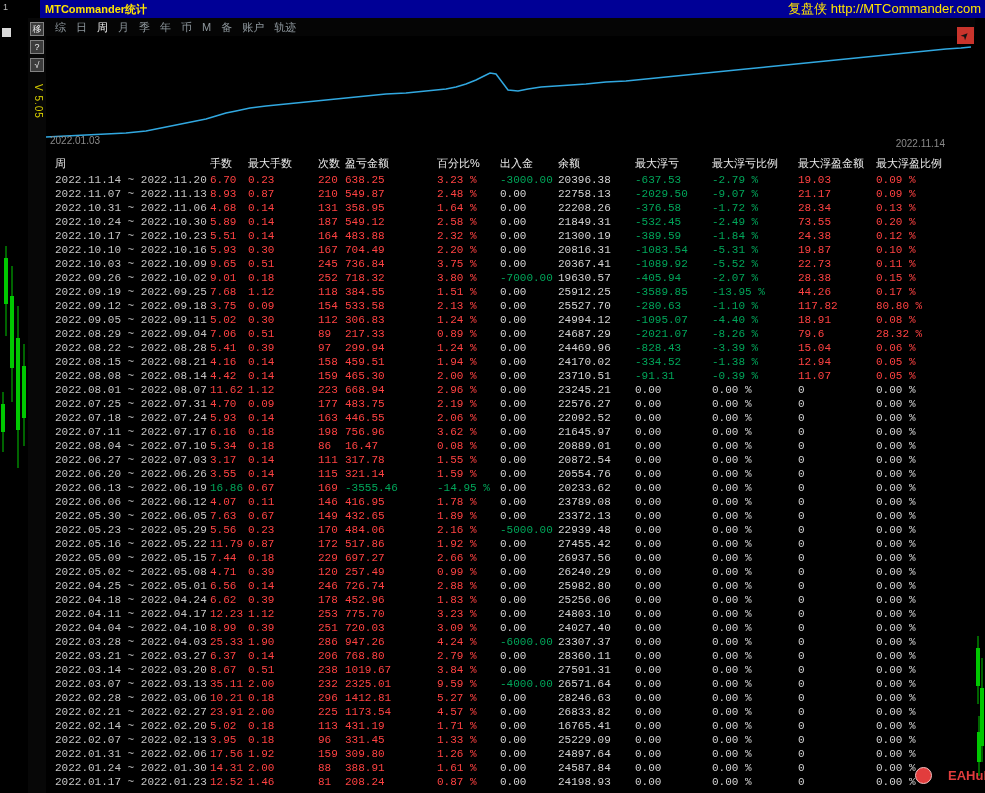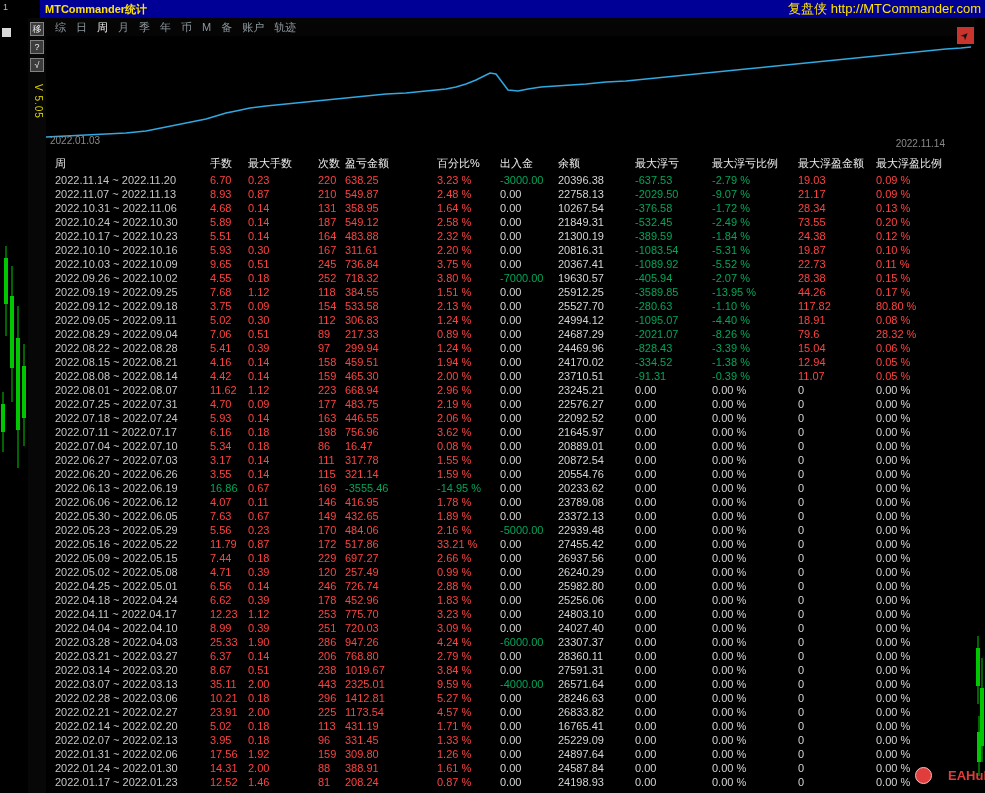--- a/index.html
+++ b/index.html
@@ -27,21 +27,21 @@
   .scrollbtn{position:absolute;left:911px;top:9px;width:17px;height:17px;background:#c9342c;z-index:4;display:flex;align-items:center;justify-content:center;cursor:pointer;}
   .scrollbtn span{color:#141414;font-size:10px;transform:rotate(-45deg);line-height:1;}
 
   .chart{position:absolute;left:0;top:18px;width:929px;height:116px;}
   .axis-label{position:absolute;font-size:10px;color:#8a8a8a;}
   .axis-label.start{left:4px;top:99px;}
   .axis-label.end{right:30px;top:102px;text-align:center;}
 
   .grid-row{display:grid;grid-template-columns:155px 38px 70px 27px 92px 63px 58px 77px 77px 86px 78px 1fr;padding-left:9px;font-size:11px;}
   .thead{position:absolute;left:0;top:138px;width:929px;height:15px;color:#ececec;line-height:15px;}
-  .tbody{position:absolute;left:0;top:155px;width:929px;}
+  .tbody{position:absolute;left:0;top:155px;width:929px;font-family:Liberation Mono, monospace;}
   .trow{height:14px;line-height:14px;cursor:default;}
   .trow>div{overflow:hidden;white-space:nowrap;}
   .red{color:#ff4242;}
   .green{color:#00a65a;}
   .dim{color:#c6c6c6;}
   .white{color:#d4d4d4;}
 
   .eahub{position:absolute;left:915px;top:767px;display:flex;align-items:center;gap:16px;z-index:5;}
   .eahub-icon{width:17px;height:17px;border-radius:50%;background:#e23d3d;border:1px solid #f0c0c0;}
   .eahub-text{color:#e23d3d;font-size:13px;font-weight:bold;}
@@ -160,21 +160,21 @@
           <div class="red">0.09 %</div>
         </div>
         <div class="trow grid-row">
           <div class="dim">2022.10.31 ~ 2022.11.06</div>
           <div class="red">4.68</div>
           <div class="red">0.14</div>
           <div class="red">131</div>
           <div class="red">358.95</div>
           <div class="red">1.64 %</div>
           <div class="white">0.00</div>
-          <div class="white">10267.54</div>
+          <div class="white">22208.26</div>
           <div class="green">-376.58</div>
           <div class="green">-1.72 %</div>
           <div class="red">28.34</div>
           <div class="red">0.13 %</div>
         </div>
         <div class="trow grid-row">
           <div class="dim">2022.10.24 ~ 2022.10.30</div>
           <div class="red">5.89</div>
           <div class="red">0.14</div>
           <div class="red">187</div>
@@ -199,21 +199,21 @@
           <div class="green">-389.59</div>
           <div class="green">-1.84 %</div>
           <div class="red">24.38</div>
           <div class="red">0.12 %</div>
         </div>
         <div class="trow grid-row">
           <div class="dim">2022.10.10 ~ 2022.10.16</div>
           <div class="red">5.93</div>
           <div class="red">0.30</div>
           <div class="red">167</div>
-          <div class="red">311.61</div>
+          <div class="red">704.49</div>
           <div class="red">2.20 %</div>
           <div class="white">0.00</div>
           <div class="white">20816.31</div>
           <div class="green">-1083.54</div>
           <div class="green">-5.31 %</div>
           <div class="red">19.87</div>
           <div class="red">0.10 %</div>
         </div>
         <div class="trow grid-row">
           <div class="dim">2022.10.03 ~ 2022.10.09</div>
@@ -224,21 +224,21 @@
           <div class="red">3.75 %</div>
           <div class="white">0.00</div>
           <div class="white">20367.41</div>
           <div class="green">-1089.92</div>
           <div class="green">-5.52 %</div>
           <div class="red">22.73</div>
           <div class="red">0.11 %</div>
         </div>
         <div class="trow grid-row">
           <div class="dim">2022.09.26 ~ 2022.10.02</div>
-          <div class="red">4.55</div>
+          <div class="red">9.01</div>
           <div class="red">0.18</div>
           <div class="red">252</div>
           <div class="red">718.32</div>
           <div class="red">3.80 %</div>
           <div class="green">-7000.00</div>
           <div class="white">19630.57</div>
           <div class="green">-405.94</div>
           <div class="green">-2.07 %</div>
           <div class="red">28.38</div>
           <div class="red">0.15 %</div>
@@ -391,21 +391,21 @@
           <div class="red">756.96</div>
           <div class="red">3.62 %</div>
           <div class="white">0.00</div>
           <div class="white">21645.97</div>
           <div class="white">0.00</div>
           <div class="white">0.00 %</div>
           <div class="white">0</div>
           <div class="white">0.00 %</div>
         </div>
         <div class="trow grid-row">
-          <div class="dim">2022.07.04 ~ 2022.07.10</div>
+          <div class="dim">2022.08.04 ~ 2022.07.10</div>
           <div class="red">5.34</div>
           <div class="red">0.18</div>
           <div class="red">86</div>
           <div class="red">16.47</div>
           <div class="red">0.08 %</div>
           <div class="white">0.00</div>
           <div class="white">20889.01</div>
           <div class="white">0.00</div>
           <div class="white">0.00 %</div>
           <div class="white">0</div>
@@ -494,21 +494,21 @@
           <div class="white">0.00 %</div>
           <div class="white">0</div>
           <div class="white">0.00 %</div>
         </div>
         <div class="trow grid-row">
           <div class="dim">2022.05.16 ~ 2022.05.22</div>
           <div class="red">11.79</div>
           <div class="red">0.87</div>
           <div class="red">172</div>
           <div class="red">517.86</div>
-          <div class="red">33.21 %</div>
+          <div class="red">1.92 %</div>
           <div class="white">0.00</div>
           <div class="white">27455.42</div>
           <div class="white">0.00</div>
           <div class="white">0.00 %</div>
           <div class="white">0</div>
           <div class="white">0.00 %</div>
         </div>
         <div class="trow grid-row">
           <div class="dim">2022.05.09 ~ 2022.05.15</div>
           <div class="red">7.44</div>
@@ -632,21 +632,21 @@
           <div class="white">27591.31</div>
           <div class="white">0.00</div>
           <div class="white">0.00 %</div>
           <div class="white">0</div>
           <div class="white">0.00 %</div>
         </div>
         <div class="trow grid-row">
           <div class="dim">2022.03.07 ~ 2022.03.13</div>
           <div class="red">35.11</div>
           <div class="red">2.00</div>
-          <div class="red">443</div>
+          <div class="red">232</div>
           <div class="red">2325.01</div>
           <div class="red">9.59 %</div>
           <div class="green">-4000.00</div>
           <div class="white">26571.64</div>
           <div class="white">0.00</div>
           <div class="white">0.00 %</div>
           <div class="white">0</div>
           <div class="white">0.00 %</div>
         </div>
         <div class="trow grid-row">

